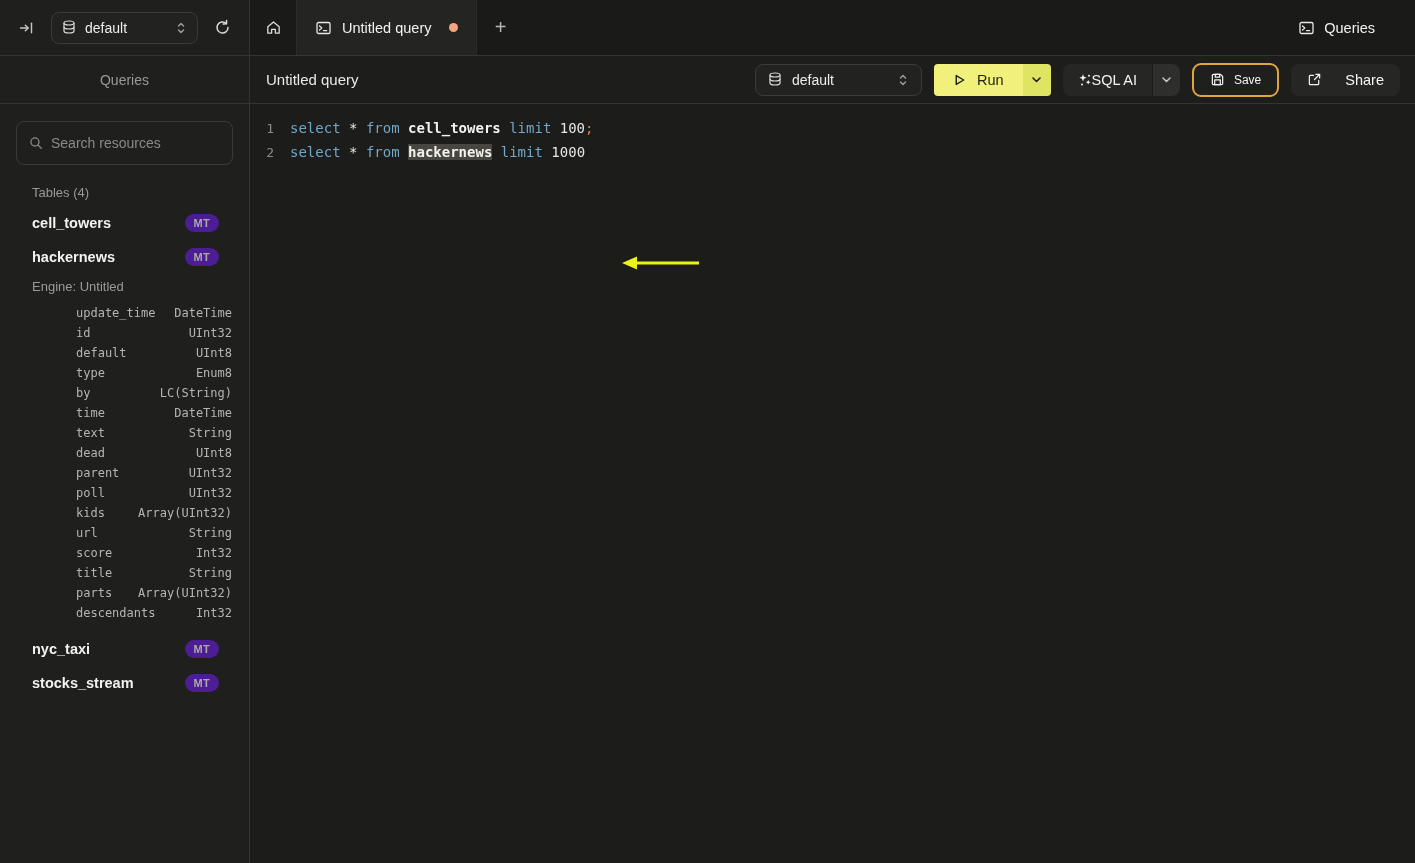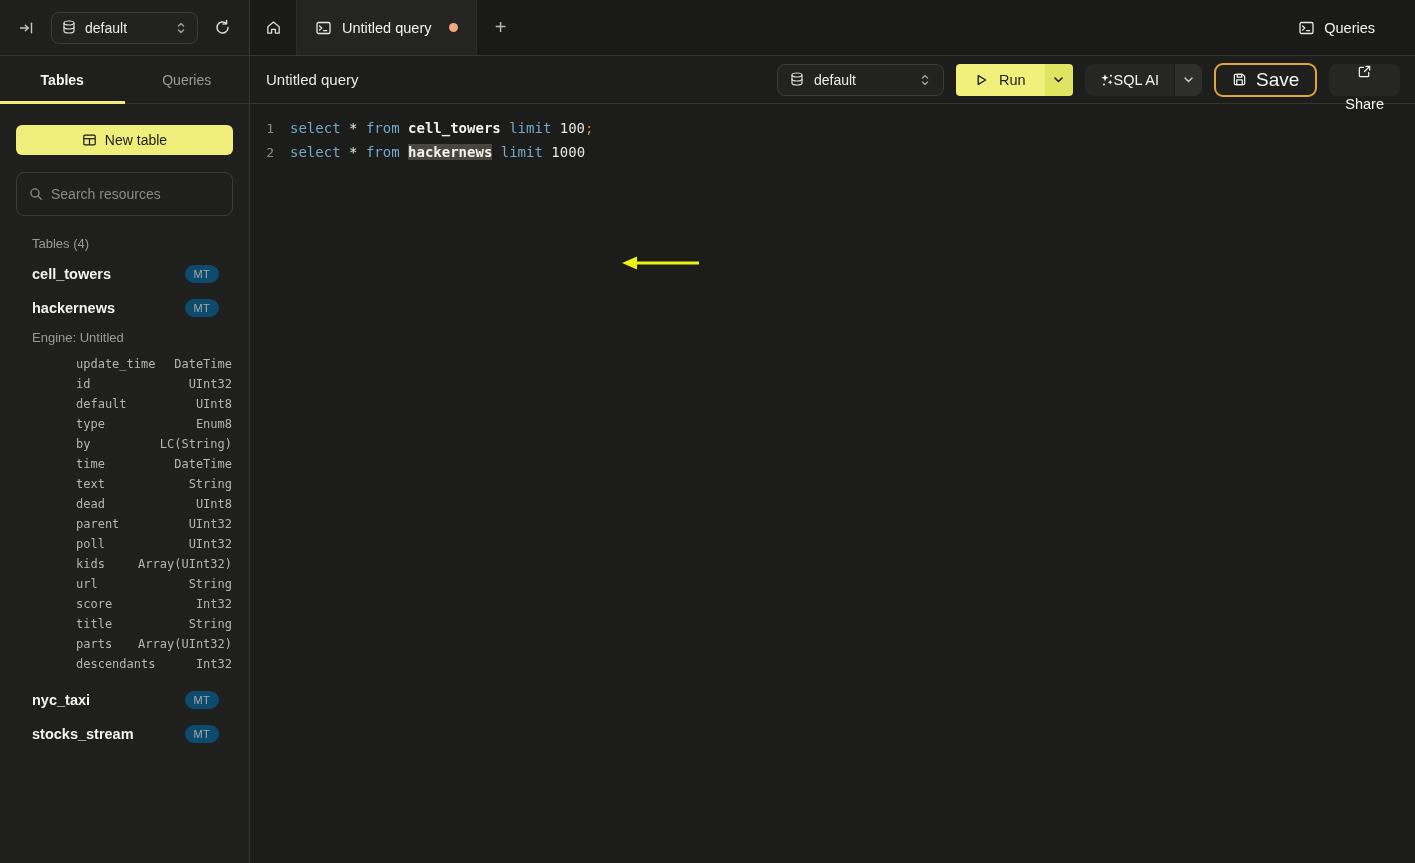--- a/index.html
+++ b/index.html
@@ -44,21 +44,21 @@
                    justify-content:center; gap:8px; font-size:14px; font-weight:500; }
   .search-box { margin:17px 16px 0; height:44px; flex:none; border:1px solid #3a3a38;
                 border-radius:8px; display:flex; align-items:center; gap:8px; padding:0 12px; }
   .search-box input { background:none; border:none; outline:none; color:#d8d8d4;
                       font-size:14px; width:100%; }
   .search-box input::placeholder { color:#8a8a86; }
   .section-label { margin:20px 17px 0 32px; font-size:13px; color:#9a9a95; }
   .tables-list { padding:6px 17px 0 32px; overflow:hidden; }
   .table-row { display:flex; align-items:center; justify-content:space-between; height:34px; }
   .table-name { font-size:14.5px; font-weight:600; color:#f2f2ef; }
-  .badge { background:#0c4a6e; color:#aaaaa5; font-size:11px; font-weight:400; letter-spacing:.3px;
+  .badge { background:#4c1d95; color:#aaaaa5; font-size:11px; font-weight:700; letter-spacing:.3px;
            border-radius:10px; padding:3px 9px; margin-right:13px; }
   .engine-line { font-size:13px; color:#9a9a95; height:24px; display:flex; align-items:center; }
   .columns { padding:5px 0 9px;margin-left:44px; }
   .col-row { display:flex; justify-content:space-between; align-items:center; height:20px;
              font-family:"DejaVu Sans Mono",monospace; font-size:12px; color:#b5b5b0; }
 
   
   .editor-pane { flex:1; display:flex; flex-direction:column; background:#1c1c1a; }
   .editor-toolbar { height:48px; flex:none; display:flex; align-items:center;
                     padding:0 15px 0 16px; border-bottom:1px solid #343431; background:#1d1d1b; }
@@ -71,23 +71,23 @@
   .run-btn { display:flex; height:32px; border-radius:4px; overflow:hidden; border:none; padding:0; background:none; }
   .run-main { background:#f0f07a; color:#1e1e1c; display:flex; gap:11px; align-items:center;
               padding:0 19px; font-size:14.5px; font-weight:500; }
   .run-chevron { width:28px; background:#e0e463; display:flex; align-items:center; justify-content:center; }
   .split-btn { display:flex; height:32px; border-radius:8px; overflow:hidden; border:none; padding:0; background:none; }
   .sqlai-main { background:#262624; color:#f2f2ef; display:flex; align-items:center;
                 padding:0 15px; font-size:14.5px; font-weight:500; }
   .sqlai-chevron { width:28px; background:#2e2e2c; border-left:1px solid #1c1c1a;
                    display:flex; align-items:center; justify-content:center; }
   .save-btn { height:34px; border:2px solid #e2a43c; background:#1f1f1d; border-radius:9px;
-              display:flex; gap:9px; align-items:center; padding:0 16px; color:#f4f4f2; font-size:19px; font-weight:500; }
+              display:flex; gap:9px; align-items:center; padding:0 16px; color:#f4f4f2; font-size:12px; font-weight:500; }
   .share-btn { height:32px; background:#262624; border:none; border-radius:8px; display:flex;
-               gap:17px; align-items:center; padding:0 16px; color:#f4f4f2; font-size:14.5px; font-weight:500;flex-direction:column; }
+               gap:23px; align-items:center; padding:0 16px; color:#f4f4f2; font-size:14.5px; font-weight:500; }
 
   
   .editor { position:relative; flex:1; padding-top:12px; overflow:hidden; }
   .code-line { display:flex; height:24px; align-items:center;
                font-family:"DejaVu Sans Mono",monospace; font-size:14px; }
   .gutter { width:24px; flex:none; text-align:right; color:#8b8b86; font-size:13px; }
   .code { margin-left:16px; white-space:pre; color:#e8e8e4; }
   .tok-keyword { color:#72a7c9; }
   .tok-operator { color:#e8e8e4; }
   .tok-table { color:#f2f2ee; font-weight:700; }
@@ -178,37 +178,24 @@
         </span>
         <span>Queries</span>
       </button>
     </div>
   </header>
 
   <div class="main-row">
 
     <aside class="sidebar">
       <div class="sidebar-tabs">
-        <div class="sidebar-tab active">
-          <span>Tables</span>
-        </div>
         <div class="sidebar-tab">
           <span>Queries</span>
         </div>
       </div>
-      <button class="new-table-btn">
-        <span>
-          <svg width="15" height="14" viewBox="0 0 16 16" fill="none" stroke="#1d1d1b" stroke-width="1.4">
-            <rect x="1.5" y="2.5" width="13" height="11" rx="1.2"></rect>
-            <line x1="1.5" y1="6.5" x2="14.5" y2="6.5"></line>
-            <line x1="8" y1="6.5" x2="8" y2="13.5"></line>
-          </svg>
-        </span>
-        <span>New table</span>
-      </button>
       <div class="search-box">
         <span>
           <svg width="14" height="14" viewBox="0 0 16 16" fill="none" stroke="#8a8a86" stroke-width="1.5" stroke-linecap="round">
             <circle cx="6.8" cy="6.8" r="4.6"></circle>
               <line x1="10.4" y1="10.4" x2="14" y2="14"></line>
           </svg>
         </span>
         <input type="text" placeholder="Search resources" style="">
       </div>
       <div class="section-label">Tables (4)</div>

